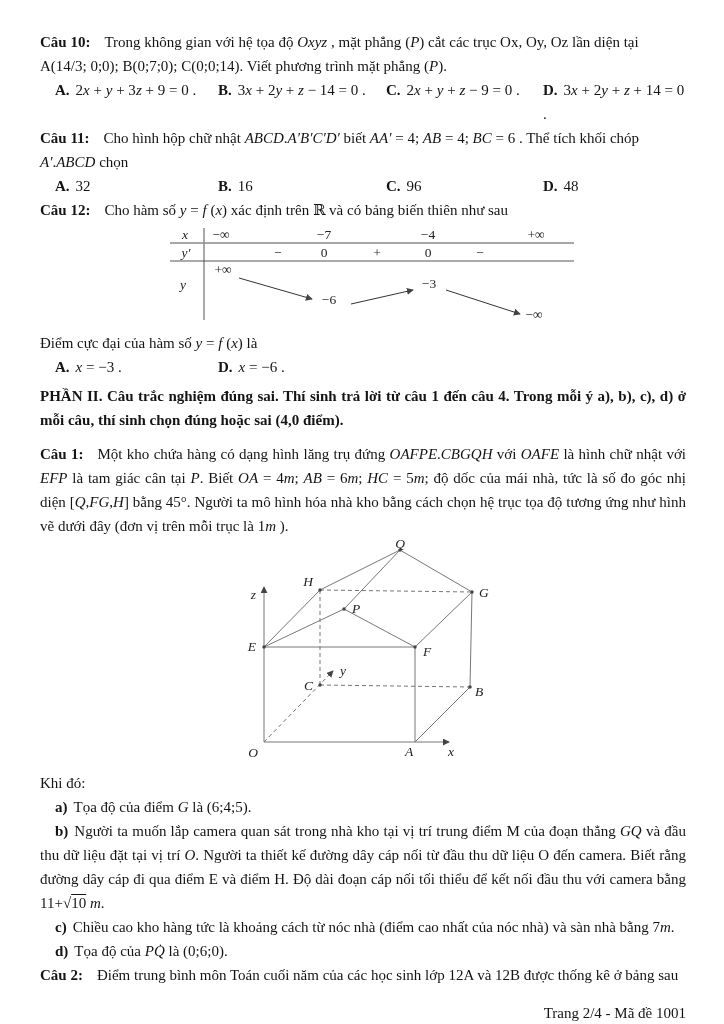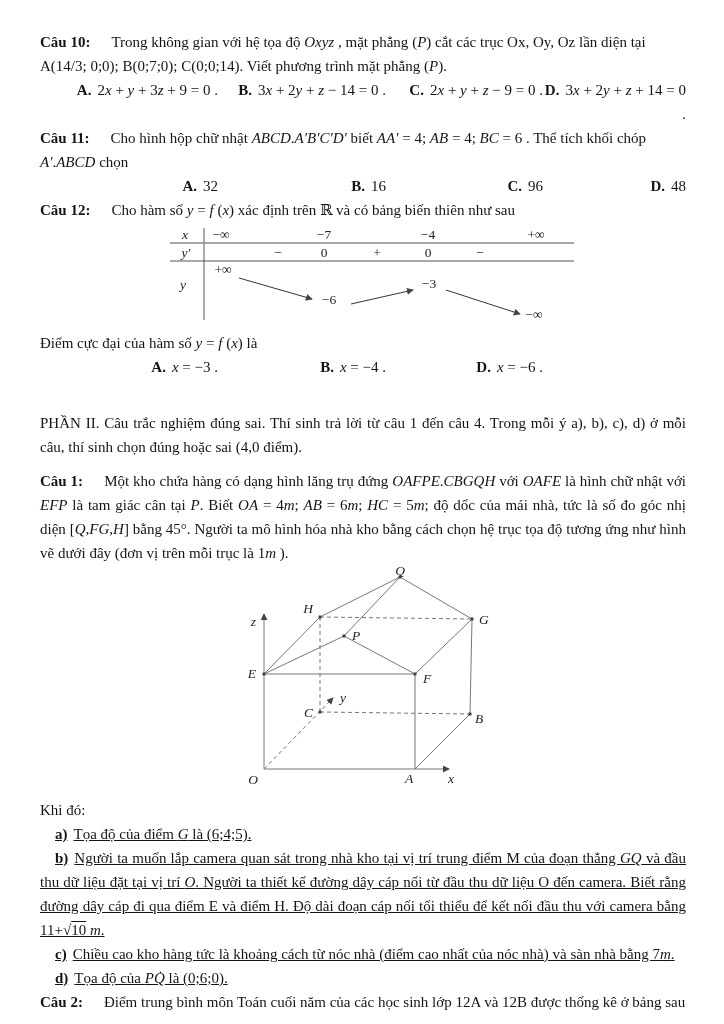--- a/index.html
+++ b/index.html
@@ -1,27 +1,27 @@
 <!DOCTYPE html>
 <html><head>
 <meta charset="utf-8">
 <style>
   html,body{margin:0;padding:0;background:#fff;}
   body{width:724px;height:1024px;overflow:hidden;color:#141414;
        font-family:"Liberation Serif","DejaVu Serif",serif;
        font-size:15px;line-height:24px;}
   .page{padding:30px 38px 0 40px;}
   p{margin:0;text-align:justify;}
-  .qlabel{font-weight:bold;margin-right:21px;}
+  .qlabel{font-weight:bold;margin-right:14px;}
   .ikey{font-weight:bold;margin-right:6px;}
-  .opts{display:grid;grid-template-columns:163px 168px 157px 1fr;padding-left:15px;text-align:right;}
+  .opts{display:grid;grid-template-columns:163px 168px 157px 1fr;padding-left:15px;text-align:left;}
   .opt b{font-weight:bold;margin-right:6px;}
-  .part2{font-weight:normal;margin-top:32px;}
+  .part2{font-weight:bold;margin-top:5px;}
   .mt10{margin-top:10px;}
-  .item{text-indent:15px;text-decoration:underline;}
+  .item{text-indent:15px;}
   .radicand{text-decoration:overline;}
   .bbt-wrap{margin:4px 0 2px 126px;}
   .fig-wrap{margin:2px 0 2px 202px;}
   .footer{text-align:right;margin-top:14px;}
   svg text{font-family:"Liberation Serif","DejaVu Serif",serif;}
   i{font-style:italic;}
 </style>
 </head>
 <body>
 
@@ -81,21 +81,20 @@
         <line x1="73" y1="52" x2="146" y2="73" marker-end="url(#ah)"></line>
         <line x1="185" y1="78" x2="247" y2="64" marker-end="url(#ah)"></line>
         <line x1="280" y1="64" x2="354" y2="88" marker-end="url(#ah)"></line>
       </g>
     </svg>
   </div>
 
   <p><span>Điểm cực đại của hàm số </span><span><i>y</i> = <i>f</i> (<i>x</i>)</span><span> là</span></p>
   <div class="opts">
     <span class="opt"><b>A.</b><span><i>x</i> = −3 .</span></span>
-    <span class="opt"><b>B.</b><span><i>x</i> = −4 .</span></span>
     <span class="opt"><b>D.</b><span><i>x</i> = −6 .</span></span>
   </div>
 
   <p class="part2">PHẦN II. Câu trắc nghiệm đúng sai. Thí sinh trả lời từ câu 1 đến câu 4. Trong mỗi ý a), b), c), d) ở mỗi câu, thí sinh chọn đúng hoặc sai (4,0 điểm).</p>
 
   <p class="mt10"><b class="qlabel">Câu 1:</b><span>Một kho chứa hàng có dạng hình lăng trụ đứng </span><span><i>OAFPE</i>.<i>CBGQH</i></span><span> với </span><span><i>OAFE</i></span><span> là hình chữ nhật với </span><span><i>EFP</i></span><span> là tam giác cân tại </span><span><i>P</i></span><span>. Biết </span><span><i>OA</i> = 4<i>m</i>; <i>AB</i> = 6<i>m</i>; <i>HC</i> = 5<i>m</i>;</span><span> độ dốc của mái nhà, tức là số đo góc nhị diện </span><span>[<i>Q</i>,<i>FG</i>,<i>H</i>]</span><span> bằng 45°. Người ta mô hình hóa nhà kho bằng cách chọn hệ trục tọa độ tương ứng như hình vẽ dưới đây (đơn vị trên mỗi trục là 1</span><span><i>m</i></span><span> ).</span></p>
 
   <div class="fig-wrap">
     <svg width="270" height="222" viewBox="0 0 270 222">
       <g stroke="#777" stroke-width="1" fill="none">

